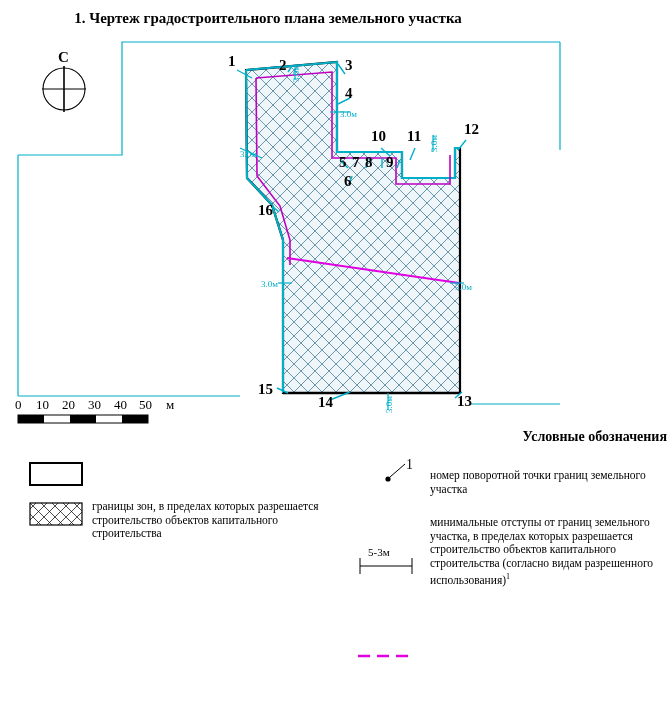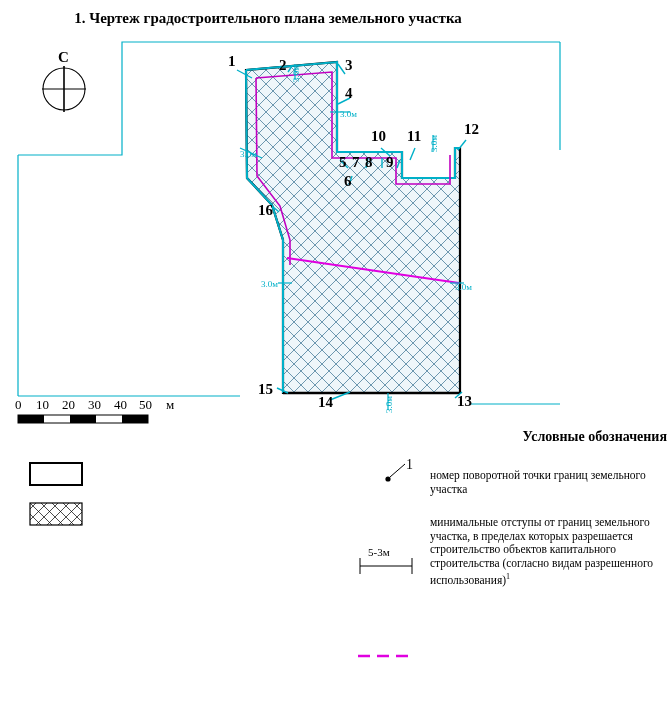--- a/index.html
+++ b/index.html
@@ -209,20 +209,21 @@
       <line x1="360" y1="558" x2="360" y2="574" stroke="#000000" stroke-width="1"></line>
       <line x1="412" y1="558" x2="412" y2="574" stroke="#000000" stroke-width="1"></line>
 
       <line x1="358" y1="656" x2="412" y2="656" stroke="#e000e0" stroke-width="2.4" stroke-dasharray="12 7"></line>
     </g>
   </svg>
 
   <div class="legend-title">Условные обозначения</div>
 
 
+  <div class="legend-text" style="left:92px; top:500px; width:240px;">границы зон, в пределах которых разрешается строительство объектов капитального строительства</div>
 
   <div class="legend-text" style="left:406px; top:458px; font-size:14px; font-weight:normal;">1</div>
 
   <div class="legend-text" style="left:430px; top:469px; width:220px;">номер поворотной точки границ земельного участка</div>
 
   <div class="legend-text" style="left:368px; top:546px; font-size:11px;">5-3м</div>
 
   <div class="legend-text" style="left:430px; top:516px; width:225px;"><span>минимальные отступы от границ земельного участка, в пределах которых разрешается строительство объектов капитального строительства (согласно видам разрешенного использования)</span><sup>1</sup></div>
 
 

